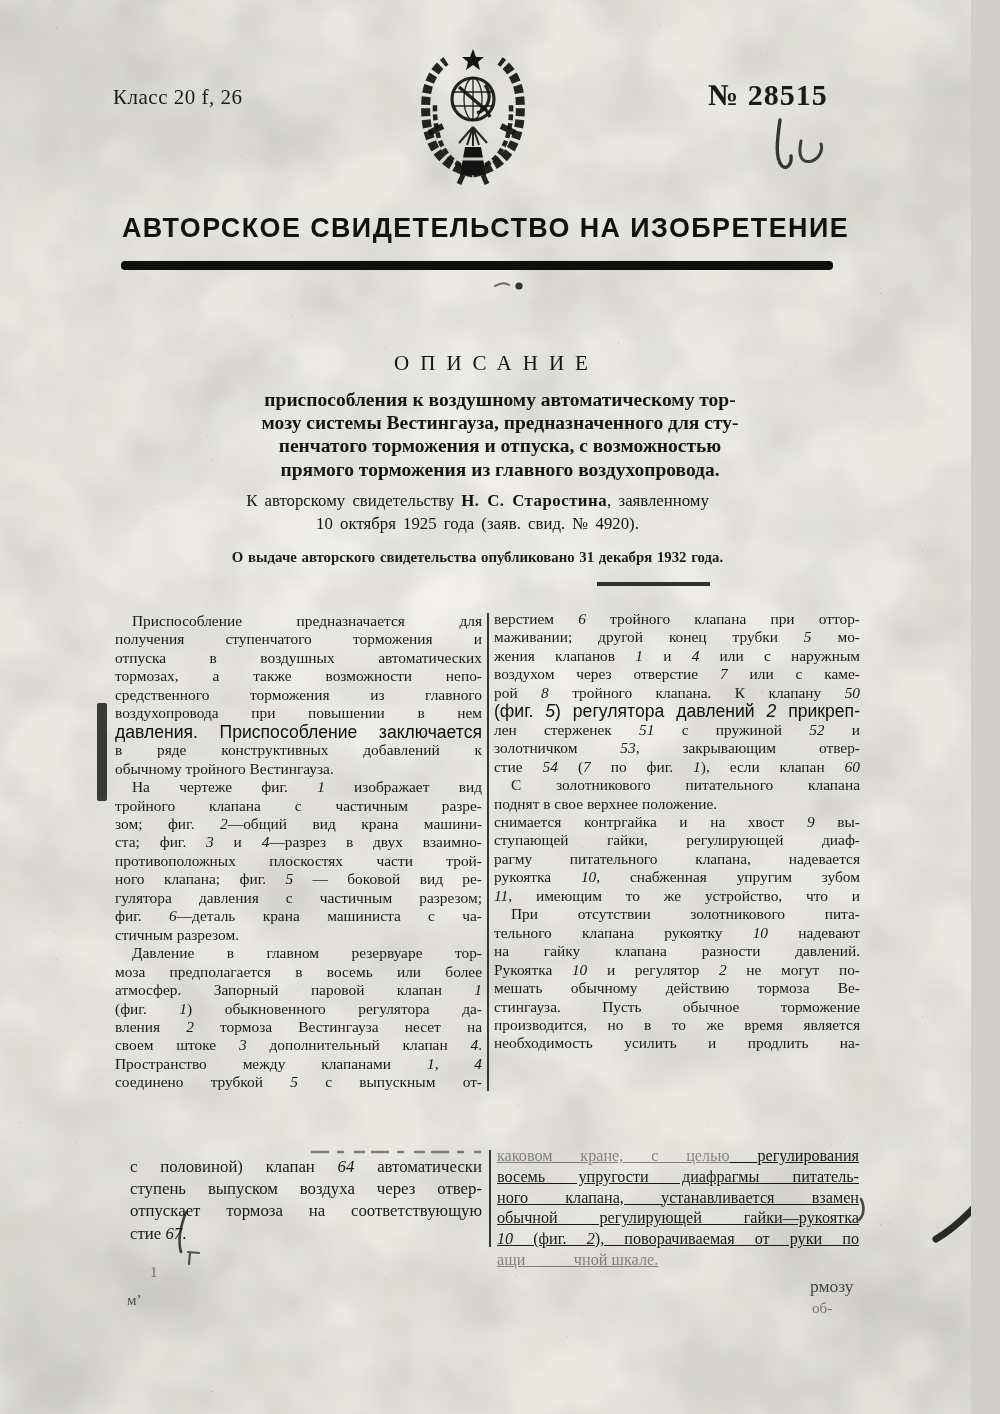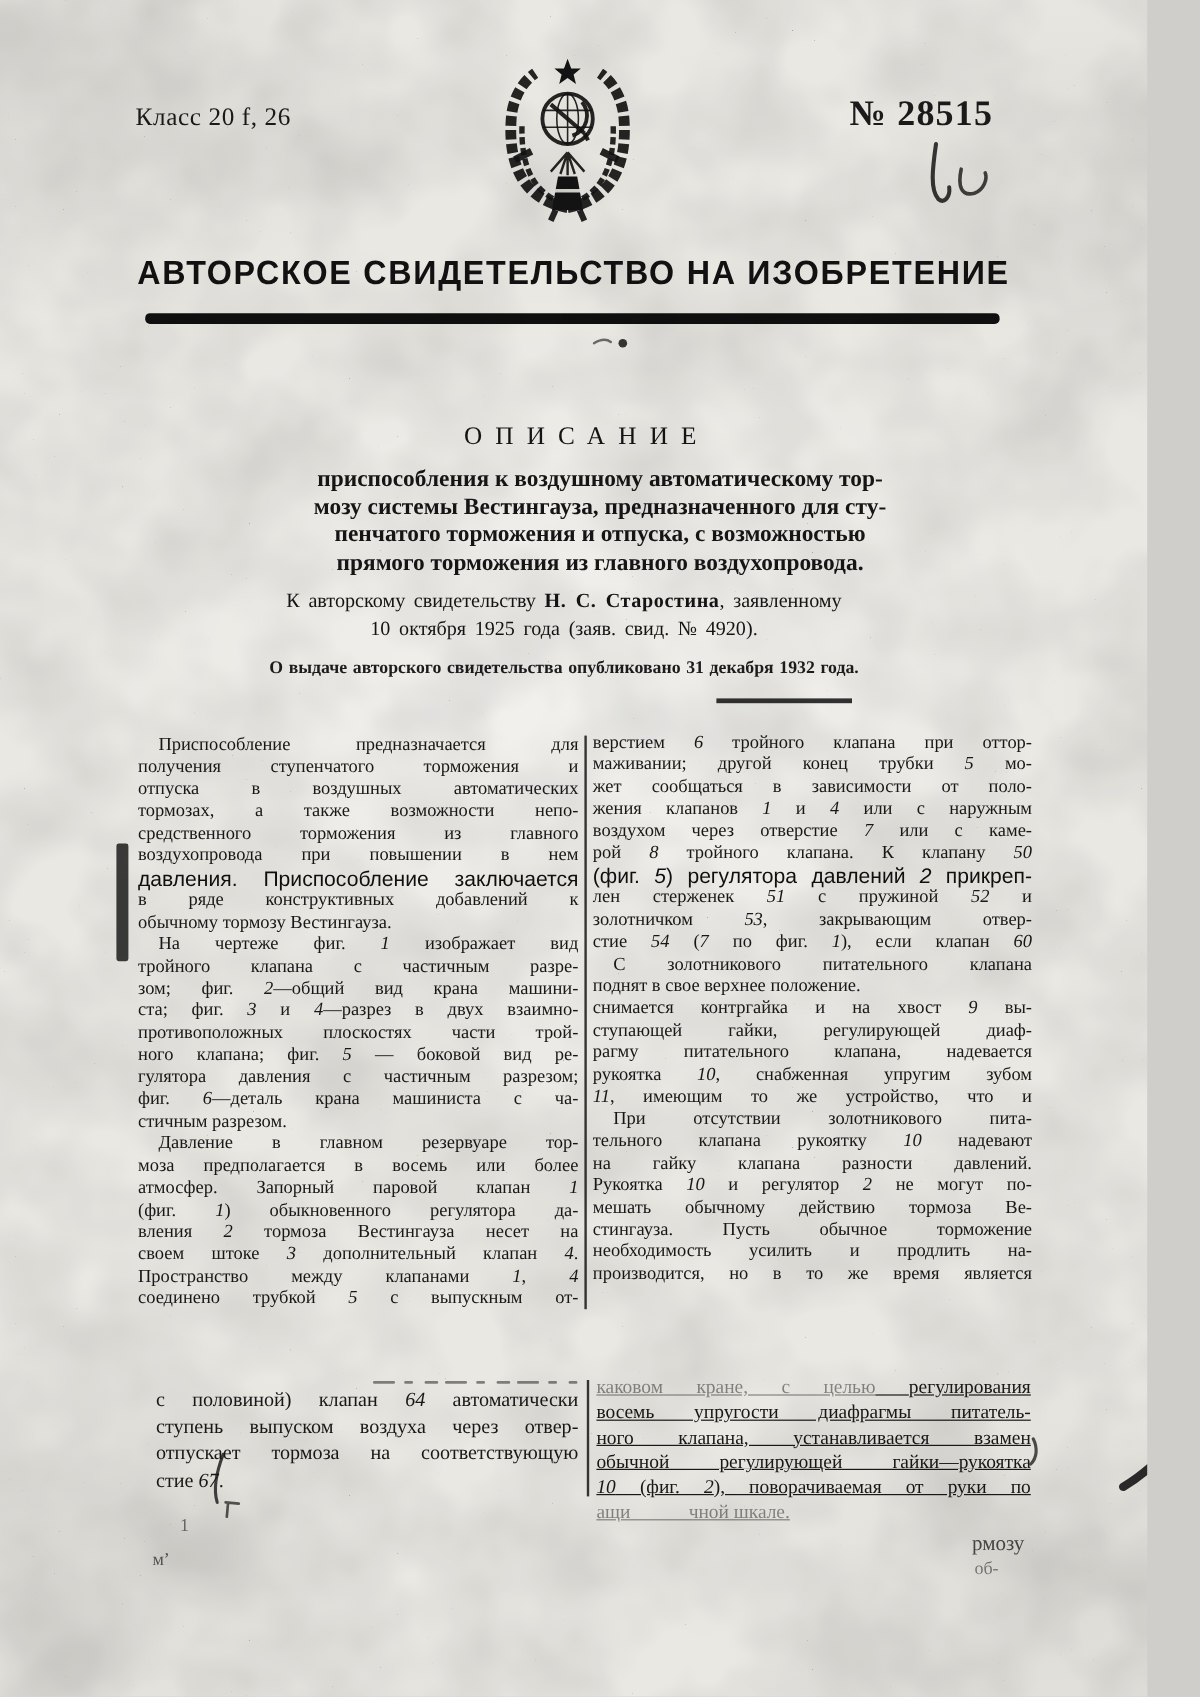--- a/index.html
+++ b/index.html
@@ -5,21 +5,21 @@
   html,body{margin:0;padding:0;background:#cfcecb;}
   .page{
     position:relative;width:956px;height:1414px;overflow:hidden;
     background:
       radial-gradient(620px 520px at 50% 42%, rgba(255,255,255,.38), rgba(255,255,255,0) 70%),
       radial-gradient(420px 300px at 10% 6%, rgba(110,110,104,.12), rgba(0,0,0,0) 60%),
       radial-gradient(380px 280px at 96% 10%, rgba(110,110,104,.10), rgba(0,0,0,0) 60%),
       radial-gradient(460px 340px at 6% 92%, rgba(105,105,98,.12), rgba(0,0,0,0) 60%),
       radial-gradient(520px 380px at 94% 94%, rgba(105,105,98,.10), rgba(0,0,0,0) 60%),
       #eae8e3;
-    font-family:"Liberation Serif","DejaVu Serif",serif;color:#1b1b1b;
+    font-family:"Liberation Serif","DejaVu Serif",serif;color:#1b1b1b;padding-left:15px;
   }
   .abs{position:absolute;}
   
   .klass{left:113px;top:85px;font-size:21px;letter-spacing:.5px;}
   .patnum{left:708px;top:78px;font-size:30px;font-weight:700;letter-spacing:1px;}
   .main-title{left:0;right:0;top:212px;text-align:center;
     font-family:"Liberation Sans","DejaVu Sans",sans-serif;font-weight:700;
     font-size:28px;letter-spacing:1.5px;transform:scaleX(.96);transform-origin:center;
     color:#121212;}
   .thick-rule{left:121px;top:261px;width:712px;height:9px;background:#101010;border-radius:4px;}
@@ -101,21 +101,21 @@
 
   <div class="abs colL">
     <div class="ln ind">Приспособление предназначается для</div>
     <div class="ln">получения ступенчатого торможения и</div>
     <div class="ln">отпуска в воздушных автоматических</div>
     <div class="ln">тормозах, а также возможности непо-</div>
     <div class="ln">средственного торможения из главного</div>
     <div class="ln">воздухопровода при повышении в нем</div>
     <div class="ln big">давления. Приспособление заключается</div>
     <div class="ln">в ряде конструктивных добавлений к</div>
-    <div class="ln end">обычному тормозу Вестингауза.</div>
+    <div class="ln end">обычному тройного Вестингауза.</div>
     <div class="ln ind">На чертеже фиг. <i>1</i> изображает вид</div>
     <div class="ln">тройного клапана с частичным разре-</div>
     <div class="ln">зом; фиг. <i>2</i>—общий вид крана машини-</div>
     <div class="ln">ста; фиг. <i>3</i> и <i>4</i>—разрез в двух взаимно-</div>
     <div class="ln">противоположных плоскостях части трой-</div>
     <div class="ln">ного клапана; фиг. <i>5</i> — боковой вид ре-</div>
     <div class="ln">гулятора давления с частичным разрезом;</div>
     <div class="ln">фиг. <i>6</i>—деталь крана машиниста с ча-</div>
     <div class="ln end">стичным разрезом.</div>
     <div class="ln ind">Давление в главном резервуаре тор-</div>
@@ -124,43 +124,42 @@
     <div class="ln">(фиг. <i>1</i>) обыкновенного регулятора да-</div>
     <div class="ln">вления <i>2</i> тормоза Вестингауза несет на</div>
     <div class="ln">своем штоке <i>3</i> дополнительный клапан <i>4</i>.</div>
     <div class="ln">Пространство между клапанами <i>1</i>, <i>4</i></div>
     <div class="ln">соединено трубкой <i>5</i> с выпускным от-</div>
   </div>
 
   <div class="abs colR">
     <div class="ln">верстием <i>6</i> тройного клапана при оттор-</div>
     <div class="ln">маживании; другой конец трубки <i>5</i> мо-</div>
-    <div class="ln">жет сообщаться в зависимости от поло-</div>
     <div class="ln">жения клапанов <i>1</i> и <i>4</i> или с наружным</div>
     <div class="ln">воздухом через отверстие <i>7</i> или с каме-</div>
     <div class="ln">рой <i>8</i> тройного клапана. К клапану <i>50</i></div>
     <div class="ln big">(фиг. <i>5</i>) регулятора давлений <i>2</i> прикреп-</div>
     <div class="ln">лен стерженек <i>51</i> с пружиной <i>52</i> и</div>
     <div class="ln">золотничком <i>53</i>, закрывающим отвер-</div>
     <div class="ln">стие <i>54</i> (<i>7</i> по фиг. <i>1</i>), если клапан <i>60</i></div>
     <div class="ln ind">С золотникового питательного клапана</div>
     <div class="ln end">поднят в свое верхнее положение.</div>
     <div class="ln">снимается контргайка и на хвост <i>9</i> вы-</div>
     <div class="ln">ступающей гайки, регулирующей диаф-</div>
     <div class="ln">рагму питательного клапана, надевается</div>
     <div class="ln">рукоятка <i>10</i>, снабженная упругим зубом</div>
     <div class="ln"><i>11</i>, имеющим то же устройство, что и</div>
     <div class="ln ind">При отсутствии золотникового пита-</div>
     <div class="ln">тельного клапана рукоятку <i>10</i> надевают</div>
     <div class="ln">на гайку клапана разности давлений.</div>
     <div class="ln">Рукоятка <i>10</i> и регулятор <i>2</i> не могут по-</div>
     <div class="ln">мешать обычному действию тормоза Ве-</div>
     <div class="ln">стингауза. Пусть обычное торможение</div>
+    <div class="ln">производится, но в то же время является</div>
     <div class="ln">необходимость усилить и продлить на-</div>
-    <div class="ln">производится, но в то же время является</div>
   </div>
 
   <div class="abs vline div-frag"></div>
 
   <div class="abs fragL">
     <div class="ln">с половиной) клапан <i>64</i> автоматически</div>
     <div class="ln">ступень выпуском воздуха через отвер-</div>
     <div class="ln">отпускает тормоза на соответствующую</div>
     <div class="ln end">стие <i>67</i>.</div>
   </div>

